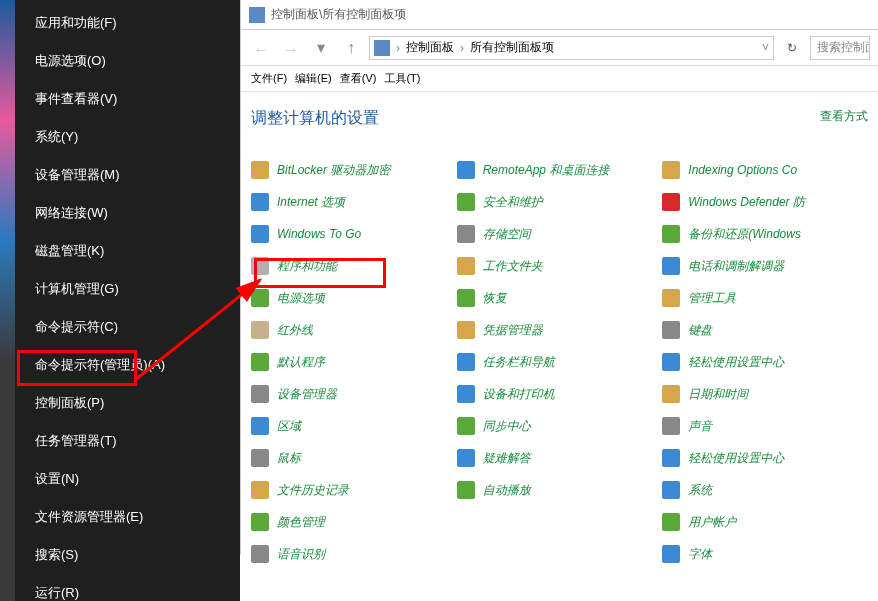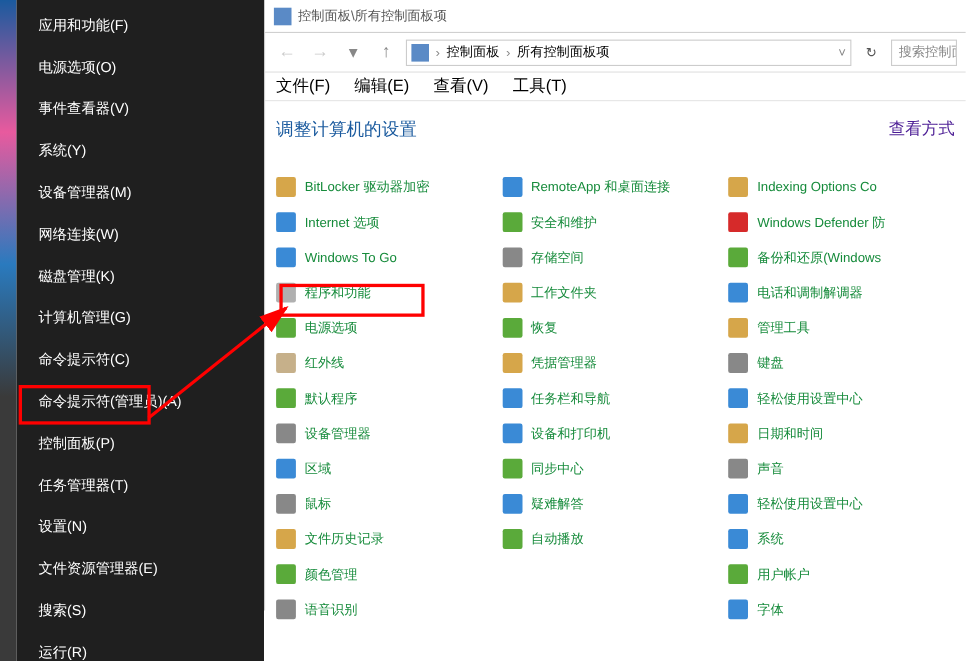--- a/index.html
+++ b/index.html
@@ -21,28 +21,28 @@
     
     .nav-bar { height: 36px; display: flex; align-items: center; padding: 0 8px; border-bottom: 1px solid #e0e0e0; gap: 6px; }
     .nav-btn { width: 24px; height: 24px; border-radius: 3px; display: flex; align-items: center; justify-content: center; color: #888; cursor: pointer; font-size: 16px; }
     .nav-btn.disabled { color: #ccc; }
     .address-box { flex: 1; height: 24px; border: 1px solid #ccc; display: flex; align-items: center; padding: 0 4px; font-size: 12px; gap: 4px; }
     .addr-icon { width: 16px; height: 16px; background: #5a8ac6; }
     .addr-sep { color: #888; padding: 0 2px; }
     .refresh-btn { width: 24px; height: 24px; color: #555; display: flex; align-items: center; justify-content: center; }
     .search-box { width: 60px; height: 24px; border: 1px solid #ccc; padding: 0 6px; font-size: 12px; color: #888; display: flex; align-items: center; overflow: hidden; white-space: nowrap; }
     
-    .menu-bar { height: 26px; display: flex; align-items: center; padding: 0 10px; gap: 22px; font-size: 15px; border-bottom: 1px solid #e5e5e5; }
+    .menu-bar { height: 26px; display: flex; align-items: center; padding: 0 10px; gap: 8px; font-size: 11px; border-bottom: 1px solid #e5e5e5; }
     .menu-item { cursor: pointer; }
     
     .content { padding: 16px 10px; position: relative; }
     .page-title { font-size: 16px; color: #1a5a9e; margin-bottom: 20px; }
-    .view-mode { position: absolute; right: 10px; top: 16px; font-size: 15px; color: #4c1d95; cursor: pointer; }
-    
-    .items-grid { display: flex; gap: 0; margin-top: 30px; }
+    .view-mode { position: absolute; right: 10px; top: 16px; font-size: 12px; color: #15803d; cursor: pointer; }
+    
+    .items-grid { display: flex; gap: 0; margin-top: 30px; font-style: italic; }
     .col { width: 230px; display: flex; flex-direction: column; gap: 10px; }
     .cp-item { display: flex; align-items: center; gap: 8px; cursor: pointer; font-size: 12px; color: #168b3b; padding: 2px 0; white-space: nowrap; }
     .cp-icon { width: 18px; height: 18px; flex-shrink: 0; border-radius: 2px; }
     
     
     .arrow { position: absolute; z-index: 11; pointer-events: none; }
   </style>
 </head>
 <body>
 

